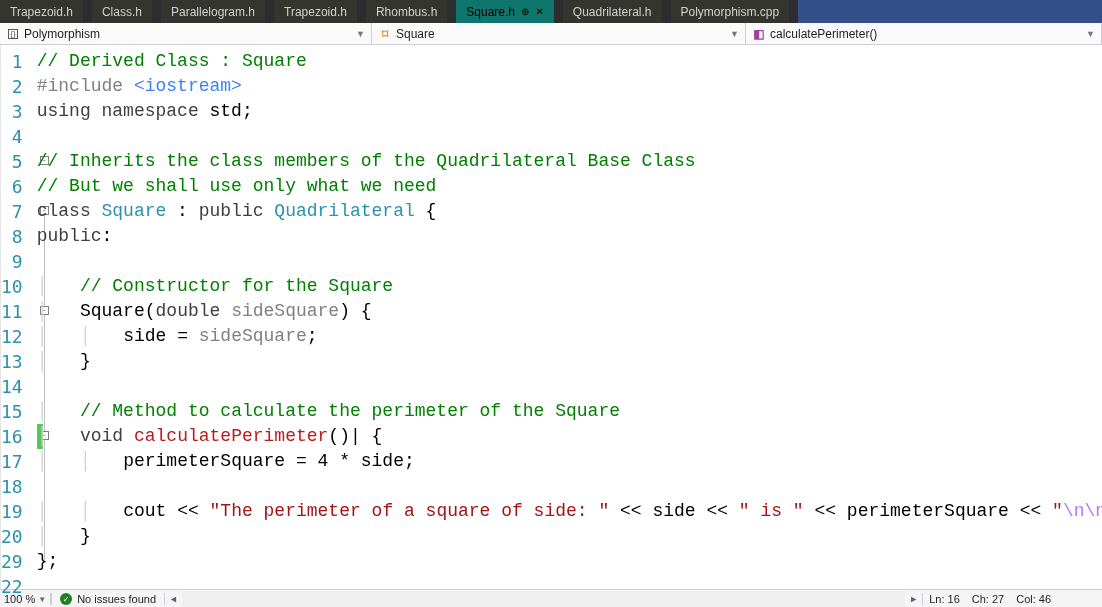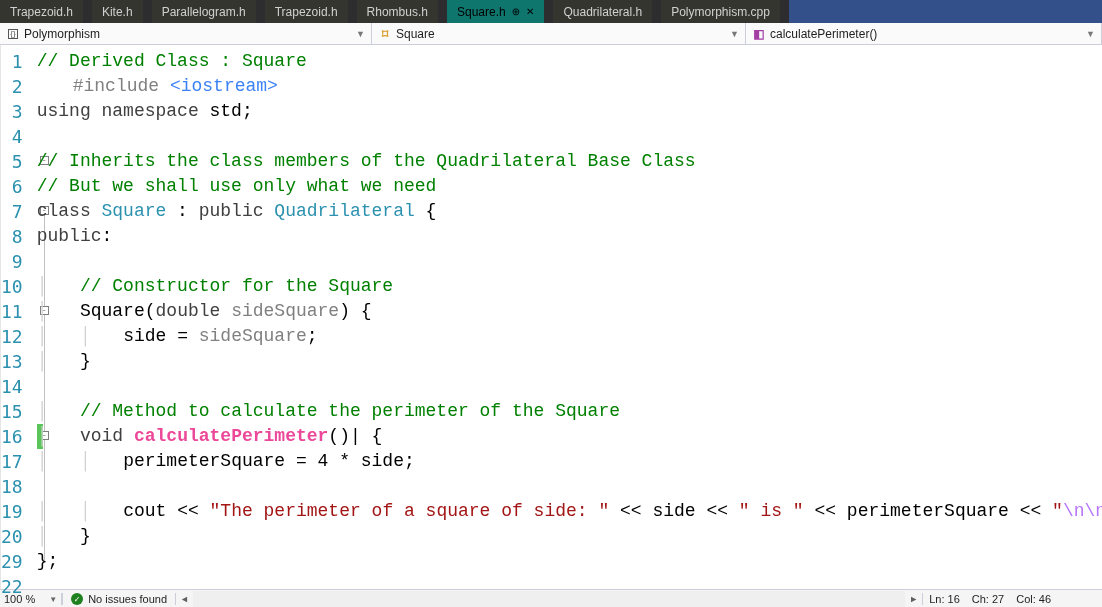--- a/index.html
+++ b/index.html
@@ -32,50 +32,50 @@
   .outline .box { position:absolute; left:3px; width:9px; height:9px; border:1px solid #808080; background:#fff; font-size:9px; line-height:7px; text-align:center; cursor:pointer; }
   .outline .vline { position:absolute; left:7px; width:0; border-left:1px solid #c0c0c0; }
   .changemark { position:absolute; left:0; width:6px; background:#5ac65a; }
 
   .code { flex:1; font-family: Consolas, "Courier New", monospace; font-size: 18px; line-height: 25px; padding-top:4px; white-space: pre; position:relative; color:#000; }
   .code .row { height:25px; position:relative; }
   .code .hl { position:absolute; left:0; right:0; top:0; bottom:0; background:#fdfdf4; border-top:1px solid #eee; border-bottom:1px solid #eee; z-index:-1;}
   .code .guide { color:#d0d0d0; }
 
   .c-comment { color:#008000; }
-  .c-pp      { color:#808080;margin-left:36px; }
+  .c-pp      { color:#808080; }
   .c-ppval   { color:#3b82f6; }
   .c-kw      { color:#404040; }
   .c-type    { color:#2b91af; }
   .c-str     { color:#a31515; }
   .c-esc     { color:#b776fb; }
-  .c-func    { color:#ec4899;font-weight:bold; }
+  .c-func    { color:#b91c1c; }
   .c-param   { color:#808080; }
 
   
   .bottom { height:19px; display:flex; align-items:center; background:#f5f5f5; border-top:1px solid #cccedb; font-size:11px; color:#1e1e1e; }
-  .bottom .zoom { padding:0 4px; border-right:1px solid #cccedb; display:flex; align-items:center; gap:14px;}
+  .bottom .zoom { padding:0 4px; border-right:1px solid #cccedb; display:flex; align-items:center; gap:3px;}
   .bottom .zoom .dd { font-size:8px; color:#666;}
   .bottom .issues { display:flex; align-items:center; gap:5px; padding:0 8px; border-left:1px solid #cccedb; border-right:1px solid #cccedb;}
   .bottom .ok { width:12px; height:12px; border-radius:50%; background:#1f801f; color:#fff; display:flex; align-items:center; justify-content:center; font-size:8px;}
   .bottom .hscroll { flex:1; display:flex; align-items:center;}
   .bottom .hscroll .ar { width:17px; text-align:center; color:#606060; font-size:9px; cursor:pointer;}
   .bottom .hscroll .tr { flex:1; height:17px; background:#efefef;}
   .bottom .pos { padding:0 6px; border-left:1px solid #cccedb; display:flex; gap:12px;align-items:center;}
   .bottom .tabsmode { padding:0 8px; border-left:1px solid #cccedb;margin-top:32px;}
 </style>
 </head>
 <body>
 
 <div class="tabstrip" id="tabstrip">
     <div class="tab">
       <span>Trapezoid.h</span>
     </div>
     <div class="tab">
-      <span>Kite.h</span>
+      <span>Class.h</span>
     </div>
     <div class="tab">
       <span>Parallelogram.h</span>
     </div>
     <div class="tab">
       <span>Trapezoid.h</span>
     </div>
     <div class="tab">
       <span>Rhombus.h</span>
     </div>

